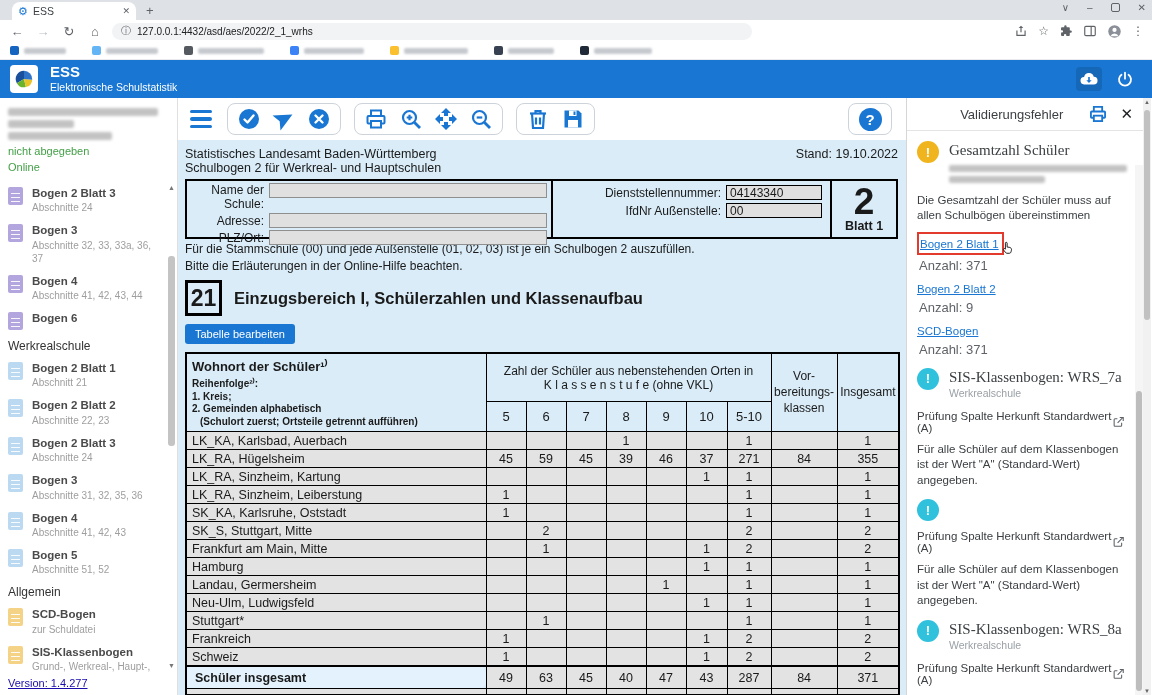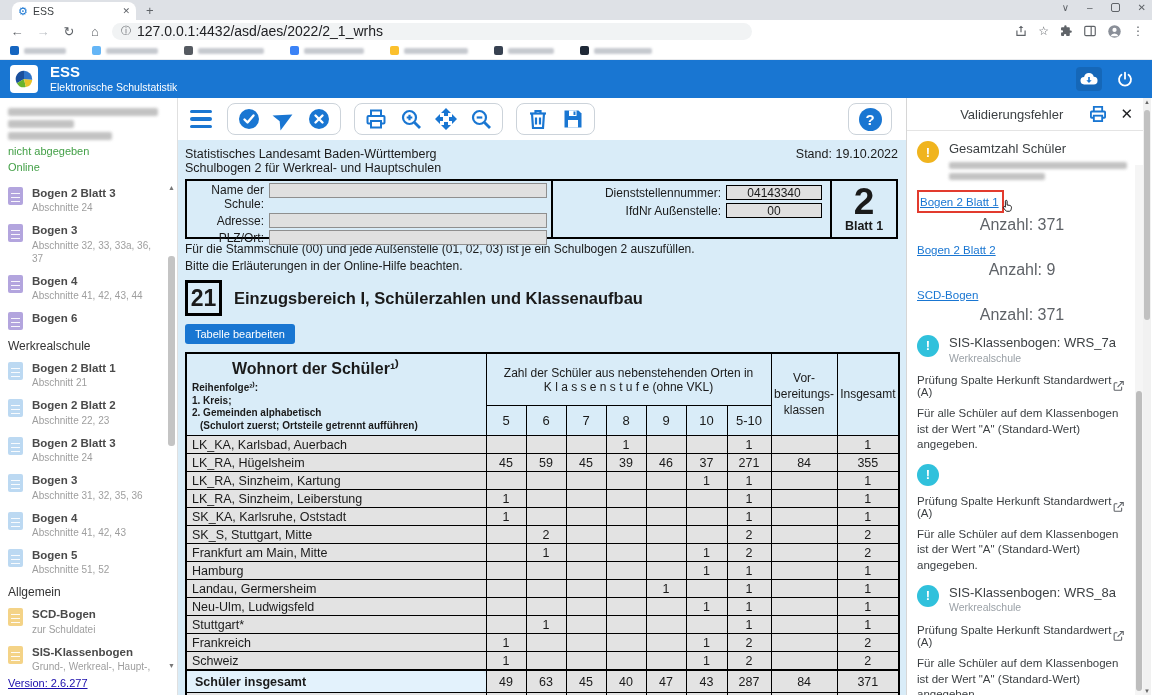--- a/index.html
+++ b/index.html
@@ -17,21 +17,21 @@
   .win-controls { position:absolute; right:6px; top:2px; display:flex; gap:18px; align-items:center; }
   .win-controls span { font-size:10px; color:#5f6368; }
   .wc-restore { width:9px; height:9px; border:1.2px solid #5f6368; border-radius:2px; }
 
   .urlrow { height:22px; background:#fff; display:flex; align-items:center; padding:0 8px; gap:8px; }
   .navbtn { font-size:13px; color:#5f6368; width:18px; text-align:center; }
   .navbtn.dis { color:#bdc1c6; }
   .urlpill { flex:1; max-width:640px; height:17px; background:#f1f3f4; border-radius:9px;
     display:flex; align-items:center; padding:0 9px; gap:6px; }
   .urlpill .info-i { font-size:10px; color:#5f6368; }
-  .urlpill .url { font-size:14px; color:#202124; }
+  .urlpill .url { font-size:10px; color:#202124; }
   .chrome-right { margin-left:auto; display:flex; align-items:center; gap:10px; }
   .chrome-right svg, .chrome-right span { display:block; }
   .star { font-size:12px; color:#5f6368; }
   .kebab { font-size:12px; color:#5f6368; letter-spacing:0; }
 
   .bookmarks { height:18px; background:#fff; border-bottom:1px solid #e8eaed; display:flex;
     align-items:center; padding:0 10px; gap:26px; }
   .bm { display:flex; align-items:center; gap:5px; }
   .bm i { width:9px; height:9px; border-radius:2px; display:block; }
   .bm b { display:block; height:6px; border-radius:2px; background:#b9bdc4; filter:blur(1px); opacity:.8; }
@@ -92,37 +92,37 @@
   .doc-line2 { font-size:12.5px; margin-bottom:4px; }
 
   .formbox { border:2px solid #000; background:#d9ecf8; display:flex; height:60px; }
   .fb-left { display:grid; grid-template-columns:82px 278px; align-content:space-evenly; row-gap:2px; padding:2px 4px 2px 0; }
   .fb-lbl { font-size:12px; text-align:right; padding-right:5px; align-self:center; }
   .f-input { height:15px; background:#e0e0e0; border:1px solid #8f8f8f; position:relative; }
   .f-input .redact { height:7px; margin:3px 6px; }
   .fb-mid { border-left:2px solid #000; flex:1; display:grid; grid-template-columns:1fr 96px;
     align-content:start; row-gap:3px; padding:4px 8px 0 0; }
   .fb-mid .fb-lbl { font-size:12px; }
-  .fb-mid .f-input { border:1px solid #000; background:#e0e0e0; font-size:12px; padding:0 3px; line-height:14px;text-align:center; }
+  .fb-mid .f-input { border:1px solid #000; background:#e0e0e0; font-size:12px; padding:0 3px; line-height:14px; }
   .fb-sheet { border-left:2px solid #000; width:66px; display:flex; flex-direction:column; align-items:center; justify-content:center; }
   .sheet-num { font-size:37px; font-weight:bold; line-height:.9; }
   .sheet-lbl { font-size:12.5px; font-weight:bold; margin-top:1px; }
 
   .note { font-size:12px; line-height:1.18; margin-top:3px; }
   .section-row { display:flex; align-items:center; gap:12px; margin:7px 0 6px 0; }
   .sec-box { width:37px; height:36px; border:3px solid #000; display:flex; align-items:center; justify-content:center;
     font-size:23px; font-weight:bold; background:transparent; }
   .sec-title { font-size:16.5px; font-weight:bold; }
   .edit-btn { display:inline-block; background:#1976d2; color:#fff; font-size:11px; padding:4px 10px;
     border-radius:3px; border:none; margin:2px 0 8px 0; }
 
   table.main-tbl { border-collapse:collapse; border:2px solid #000; width:713px; table-layout:fixed; }
   .main-tbl td, .main-tbl th { border:1px solid #000; }
   .th-left { vertical-align:top; text-align:left; padding:3px 5px; background:#d9ecf8; }
-  .th-left .l1 { font-size:16px; display:block; margin-bottom:3px;margin-left:40px; }
+  .th-left .l1 { font-size:13px; display:block; margin-bottom:3px; }
   .th-left .l2 { font-size:10px; display:block; line-height:1.25; }
   .th-left .l2.ind { padding-left:8px; }
   .th-span { font-size:12px; text-align:center; background:#d9ecf8; font-weight:normal; padding:2px; }
   .th-grade { font-size:13px; text-align:center; background:#d9ecf8; font-weight:normal; height:30px; }
   .th-vkl { font-size:12px; text-align:center; background:#d9ecf8; font-weight:normal; white-space:pre-line; line-height:1.3; }
   .td-lbl { font-size:12.5px; background:#e3e3e3; padding:1px 5px; height:18px; }
   .td-num { font-size:12.5px; background:#e3e3e3; text-align:center; height:18px; }
   tr.total td { border-top:2px solid #000; height:23px; }
   tr.total .td-lbl { background:#e3f2fc; font-weight:bold; padding-left:8px;border-radius:7px; }
   tr.total .td-num { background:#e3e3e3; }
@@ -134,30 +134,30 @@
   .vp-header { height:33px; display:flex; align-items:center; border-bottom:1px solid #e4e4e4; padding:0 10px 0 14px; }
   .vp-title { flex:1; text-align:center; font-size:13px; color:#3c4043; font-weight:500; padding-left:14px; }
   .vp-print { margin-right:12px; }
   .vp-close { font-size:15px; color:#202124; }
   .vp-content { flex:1; overflow:hidden; padding:10px 18px 0 10px; position:relative; }
   .v-head { display:flex; gap:10px; margin-bottom:6px; }
   .v-ic { width:22px; height:22px; border-radius:50%; color:#fff; font-weight:bold; font-size:13px;
     display:flex; align-items:center; justify-content:center; flex:none; }
   .v-ic.warn { background:#f0b41e; }
   .v-ic.info { background:#30c1dc; }
-  .v-title { font-size:13px; color:#3c4043; line-height:1.3; }
+  .v-title { font-size:15px; color:#3c4043; line-height:1.3;font-family:Liberation Serif, serif; }
   .v-sub { font-size:10.5px; color:#9aa0a6; line-height:1.3; }
   .v-msg { font-size:11.5px; color:#3c4043; line-height:1.35; margin:2px 0 8px 0; }
   .v-linkrow { position:relative; margin-top:3px; }
   .v-linkbox { display:inline-block; }
   .v-linkbox[data-hl="true"] { border:2px solid #e23b2e; padding:0 3px 1px 1px; }
   .v-link { font-size:11.5px; color:#1976d2; text-decoration:underline; }
   .hand { display:none; position:absolute; left:84px; top:9px; }
   .v-linkrow[data-hl-row="true"] .hand { display:block; }
-  .v-count { font-size:16px; color:#5f6368; margin:3px 0 6px 2px;text-align:center; }
+  .v-count { font-size:13px; color:#5f6368; margin:3px 0 6px 2px; }
   .v-item { margin-bottom:11px; }
   .v-check { display:flex; align-items:center; justify-content:space-between; font-size:11.5px;
     color:#3c4043; margin:9px 0 8px 0; }
   .v-desc { font-size:11.5px; color:#3c4043; line-height:1.35; }
   .vp-scrollrail { position:absolute; right:0; top:34px; bottom:0; width:8px; background:#f5f5f5; }
   .vp-thumb { position:absolute; top:226px; height:300px; left:1px; width:6px; background:#bdbdbd; border-radius:3px; }
 
   
   .page-scroll { width:8px; background:#f1f1f1; position:relative; }
   .page-scroll .arr { position:absolute; left:0; right:0; text-align:center; font-size:6px; color:#666; }
@@ -411,21 +411,21 @@
           </div>
         </div>
 
       <div class="sb-scrollrail">
         <span class="arr">▲</span>
         <div class="sb-thumb"></div>
         <span class="arr down">▼</span>
       </div>
     </div>
     <div class="version">
-      <a href="#">Version: 2.6.277</a>
+      <a href="#">Version: 1.4.277</a>
     </div>
   </aside>
 
   <main class="main">
     <div class="toolbar">
       <span class="tb-burger">
           <i></i>
           <i></i>
           <i></i>
         </span>
@@ -776,20 +776,21 @@
 
       <div class="v-item">
         <div class="v-head">
           <span class="v-ic warn">!</span>
           <div>
             <div class="v-title">Gesamtzahl Schüler</div>
             <div class="redact" style="width:178px; height:7px"></div>
             <div class="redact" style="width:96px; height:7px"></div>
           </div>
         </div>
+        <div class="v-msg">Die Gesamtzahl der Schüler muss auf allen Schulbögen übereinstimmen</div>
 
           <div>
             <div class="v-linkrow" data-hl-row="true">
               <span class="v-linkbox" data-hl="true">
                 <a href="#" class="v-link">Bogen 2 Blatt 1</a>
               </span>
               <span class="hand">
                 <svg width="14" height="14" viewBox="0 0 16 16">
                   <path d="M6 1.5c.6 0 1 .4 1 1V7h.6c2.6 0 4.4.9 4.4 2.6 0 .6-.2 1.6-.5 2.6-.3 1.1-.8 1.8-2 1.8H6.8c-.7 0-1.2-.3-1.6-.9L3 10.4c-.4-.5-.3-1.1.1-1.5.4-.4 1-.4 1.4 0l.5.5V2.5c0-.6.4-1 1-1z" fill="#fff" stroke="#000" stroke-width="1"></path>
                 </svg>

